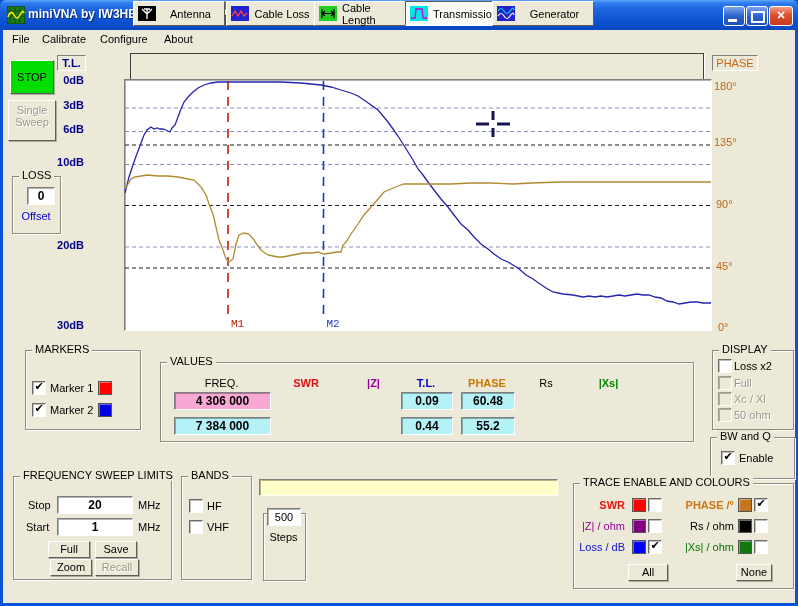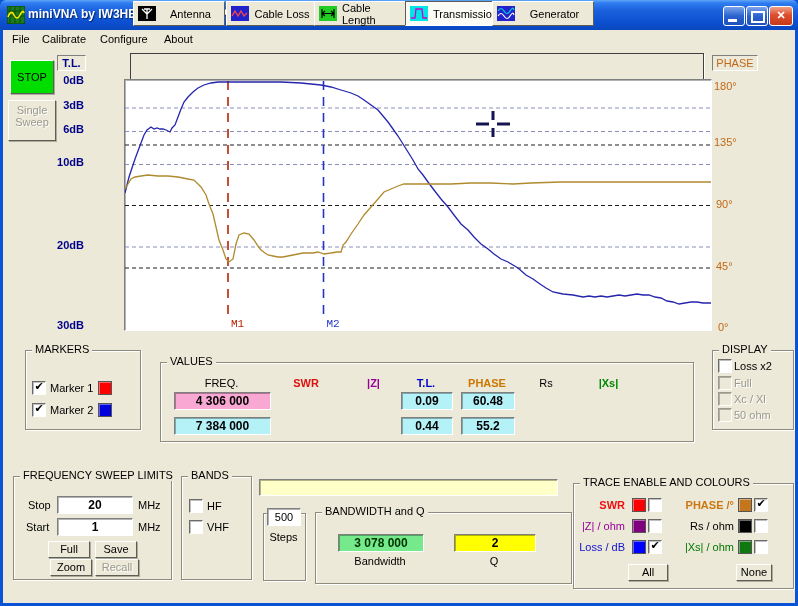--- a/index.html
+++ b/index.html
@@ -97,20 +97,25 @@
 
   <div class="abs frame-label tick" style="left:57px;top:55px;width:27px;height:14px;line-height:14px;color:#00008B;">T.L.</div>
 
   <div class="abs tick" style="left:44px;top:74px; width:40px;text-align:right;color:#00008B">0dB</div>
   <div class="abs tick" style="left:44px;top:99px; width:40px;text-align:right;color:#00008B">3dB</div>
   <div class="abs tick" style="left:44px;top:123px;width:40px;text-align:right;color:#00008B">6dB</div>
   <div class="abs tick" style="left:44px;top:156px;width:40px;text-align:right;color:#00008B">10dB</div>
   <div class="abs tick" style="left:44px;top:239px;width:40px;text-align:right;color:#00008B">20dB</div>
   <div class="abs tick" style="left:44px;top:319px;width:40px;text-align:right;color:#00008B">30dB</div>
 
+  <div class="groupbox" style="left:12px;top:176px;width:47px;height:56px;">
+    <span class="gtitle">LOSS</span>
+    <div class="abs sunken field" style="left:14px;top:10px;width:26px;height:16px;">0</div>
+    <div class="abs" style="left: 0px; top: 33px; width: 46px; text-align: center; color: rgb(0, 0, 204);">Offset</div>
+  </div>
 
   <div class="toolbar"></div>
 
   <div class="tab" style="left:133px;width:82px;">
     <svg class="ticon" viewBox="0 0 18 15">
       <rect width="18" height="15" fill="#000"></rect>
         <path d="M4 3 L9 8 L14 3 M9 3 V13 M6 3 H12" stroke="#fff" stroke-width="1.3" fill="none"></path>
     </svg>
     <span style="margin:0 auto">Antenna</span>
   </div>
@@ -206,20 +211,25 @@
     <div class="abs cb" style="left:5px;top:8px;"></div>
     <span class="abs" style="left:21px;top:9px;">Loss x2</span>
     <div class="abs cb disabled" style="left:5px;top:25px;"></div>
     <span class="abs lbl-disabled" style="left:21px;top:26px;">Full</span>
     <div class="abs cb disabled" style="left:5px;top:41px;"></div>
     <span class="abs lbl-disabled" style="left:21px;top:42px;">Xc / Xl</span>
     <div class="abs cb disabled" style="left:5px;top:57px;"></div>
     <span class="abs lbl-disabled" style="left:21px;top:58px;">50 ohm</span>
   </div>
 
+  <div class="groupbox" style="left:710px;top:437px;width:83px;height:40px;">
+    <span class="gtitle">BW and Q</span>
+    <div class="abs cb checked" style="left:10px;top:13px;"></div>
+    <span class="abs" style="left:28px;top:14px;">Enable</span>
+  </div>
 
   <div class="groupbox" style="left:13px;top:476px;width:157px;height:102px;">
     <span class="gtitle">FREQUENCY SWEEP LIMITS</span>
     <span class="abs" style="left:14px;top:22px;">Stop</span>
     <div class="abs sunken field" style="left:43px;top:19px;width:74px;height:16px;">20</div>
     <span class="abs" style="left:124px;top:22px;">MHz</span>
     <span class="abs" style="left:12px;top:44px;">Start</span>
     <div class="abs sunken field" style="left:43px;top:41px;width:74px;height:16px;">1</div>
     <span class="abs" style="left:124px;top:44px;">MHz</span>
     <div class="abs btn" style="left:34px;top:64px;width:40px;height:15px;line-height:15px;">Full</div>
@@ -235,27 +245,20 @@
     <div class="abs cb" style="left:7px;top:43px;"></div>
     <span class="abs" style="left:25px;top:44px;">VHF</span>
   </div>
 
   <div class="abs sunken" style="left: 259px; top: 479px; width: 297px; height: 15px; background: rgb(255, 255, 200);"></div>
 
   <div class="abs" style="left:263px;top:513px;width:41px;height:66px;border:1px solid #8E8B7D;box-shadow:inset 1px 1px 0 #fff,1px 1px 0 #fff;"></div>
   <div class="abs sunken field" style="left:267px;top:508px;width:32px;height:16px;font-weight:normal;font-size:11px;">500</div>
   <div class="abs" style="left:263px;top:531px;width:41px;text-align:center;">Steps</div>
 
-  <div class="groupbox" style="left:315px;top:512px;width:255px;height:70px;">
-    <span class="gtitle">BANDWIDTH and Q</span>
-    <div class="abs sunken field" style="left: 22px; top: 21px; width: 84px; height: 16px; color: rgb(0, 51, 0); background: rgb(118, 233, 140);">3 078 000</div>
-    <div class="abs" style="left:22px;top:42px;width:84px;text-align:center;">Bandwidth</div>
-    <div class="abs sunken field" style="left: 138px; top: 21px; width: 80px; height: 16px; background: rgb(255, 255, 0);">2</div>
-    <div class="abs" style="left:138px;top:42px;width:80px;text-align:center;">Q</div>
-  </div>
 
   <div class="groupbox" style="left:573px;top:483px;width:219px;height:104px;">
     <span class="gtitle">TRACE ENABLE AND COLOURS</span>
 
     <span class="abs tick" style="left: 0px; top: 15px; width: 51px; text-align: right; color: rgb(238, 17, 17);">SWR</span>
     <div class="abs swatch" style="left: 58px; top: 14px; background: rgb(255, 0, 0);"></div>
     <div class="abs cb" style="left:74px;top:14px;"></div>
     <span class="abs tick" style="left: 100px; top: 15px; width: 60px; text-align: right; color: rgb(204, 119, 17);">PHASE /°</span>
     <div class="abs swatch" style="left: 164px; top: 14px; background: rgb(196, 118, 28);"></div>
     <div class="abs cb checked" style="left:180px;top:14px;"></div>

